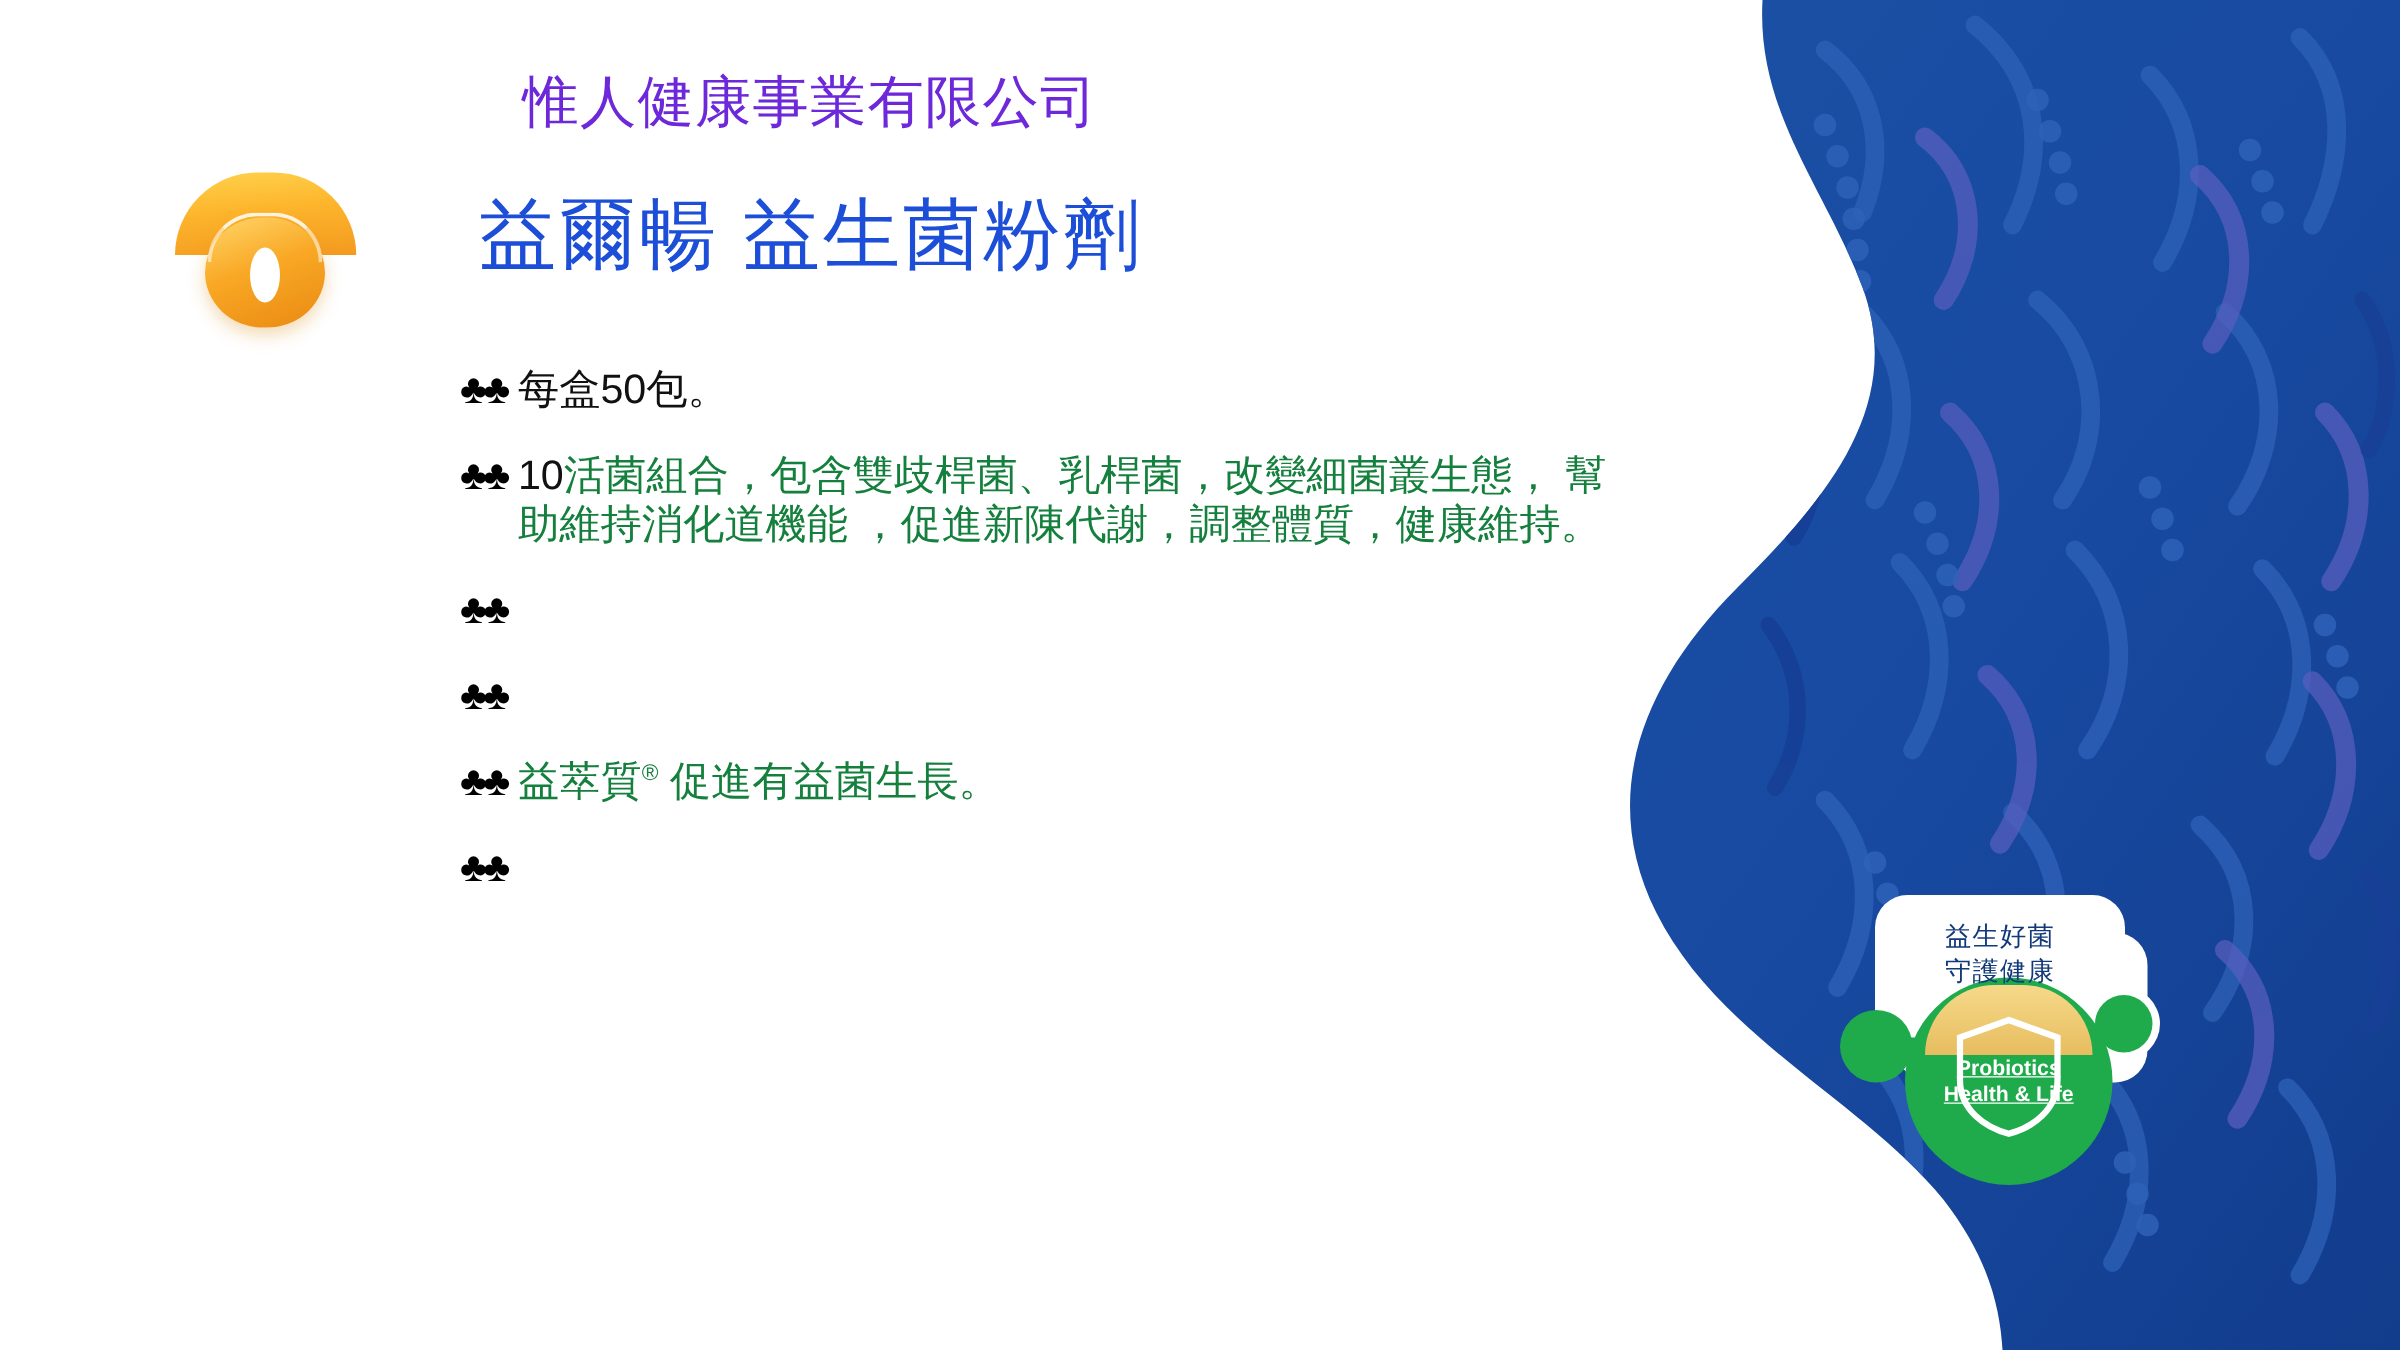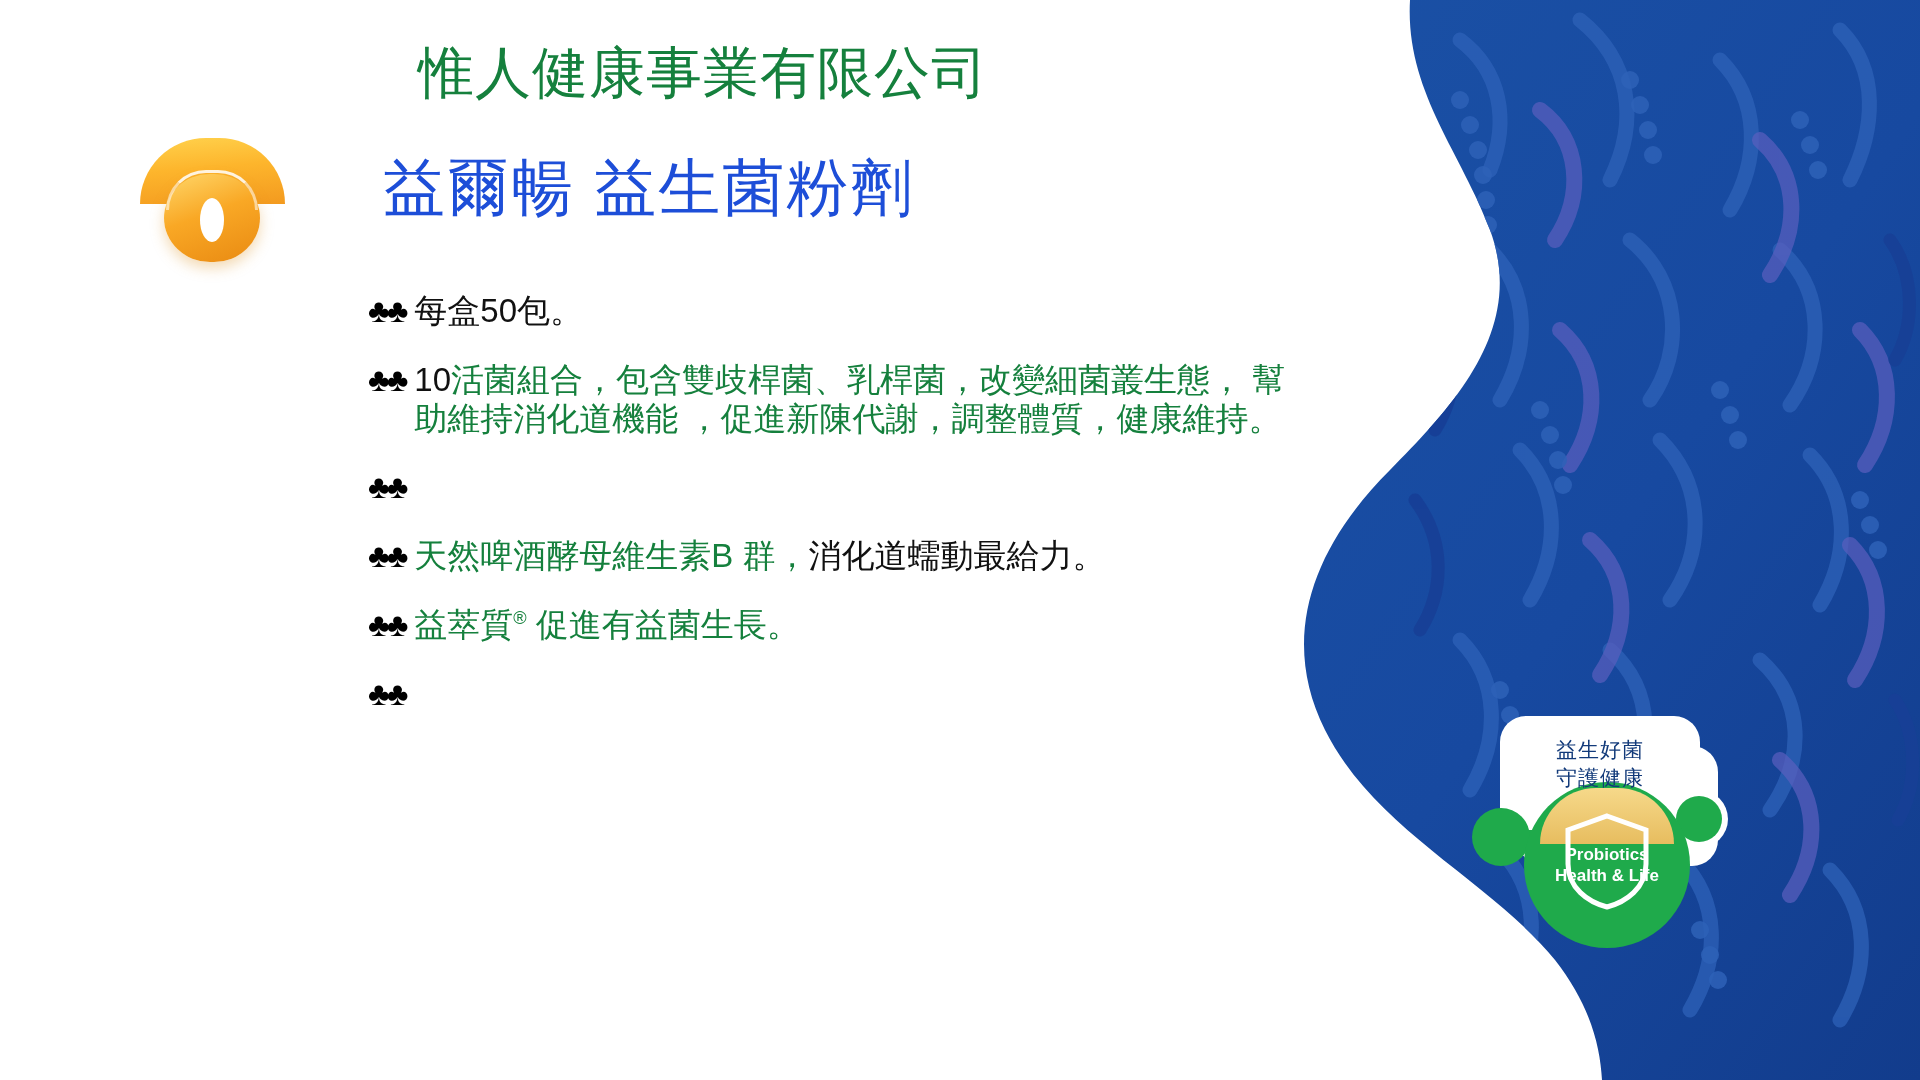--- a/index.html
+++ b/index.html
@@ -39,22 +39,22 @@
   .logo-arc{
     position:absolute;left:26px;top:32px;width:92px;height:40px;
     border-radius:46px 46px 0 0;
     border-top:3px solid rgba(255,255,255,.85);
     border-left:3px solid rgba(255,255,255,.55);
     border-right:3px solid rgba(255,255,255,.55);
     box-sizing:border-box;
   }
   
   .company{
-    position:absolute;left:418px;top:36px;
-    font-size:56px;color:#15803d;letter-spacing:1px;white-space:nowrap;
+    position:absolute;left:418px;top:52px;
+    font-size:45px;color:#6d28d9;letter-spacing:1px;white-space:nowrap;
   }
   .product-title{
     position:absolute;left:383px;top:146px;
     font-size:62px;color:#1d4ed8;letter-spacing:2px;white-space:nowrap;
   }
   .bullets{
     position:absolute;left:368px;top:292px;width:920px;
   }
   .bullet{
     display:flex;align-items:flex-start;margin-bottom:30px;
@@ -103,21 +103,21 @@
   .badge-gold{
     position:absolute;left:40px;top:72px;width:134px;height:56px;
     border-radius:67px 67px 0 0;
     background:linear-gradient(180deg,#f6d98a 0%,#e7bd5f 100%);
   }
   .shield{
     position:absolute;left:60px;top:96px;width:94px;height:98px;
   }
   .badge-en{
     position:absolute;left:24px;top:128px;width:166px;text-align:center;
-    color:#ffffff;font-size:17px;line-height:1.25;font-weight:bold;
+    color:#ffffff;font-size:17px;line-height:1.25;font-weight:bold;text-decoration:underline;
   }
 </style>
 </head>
 <body>
 
 <div class="right-panel">
   <svg class="blue-shape" viewBox="0 0 760 1080" preserveAspectRatio="none">
     <defs>
       <clipPath id="wave">
         <path d="M250,0 C245,90 300,150 330,230 C365,325 300,400 230,470
@@ -219,21 +219,20 @@
     </div>
     <div class="bullet b-para">
       <span class="club">♣♣</span>
       <span class="btext"><span class="k">10</span><span class="g">活菌組合，包含雙歧桿菌、乳桿菌，改變細菌叢生態， 幫助維持消化道機能 ，促進新陳代謝，調整體質，健康維持。</span></span>
     </div>
     <div class="bullet">
       <span class="club">♣♣</span>
     </div>
     <div class="bullet">
       <span class="club">♣♣</span>
-      <span class="btext"><span class="g">天然啤酒酵母維生素B 群，</span><span class="k">消化道蠕動最給力。</span></span>
     </div>
     <div class="bullet">
       <span class="club">♣♣</span>
       <span class="btext"><span class="g"> 益萃質</span><sup class="g">®</sup><span class="g"> 促進有益菌生長。</span></span>
     </div>
     <div class="bullet">
       <span class="club">♣♣</span>
     </div>
   </div>
 

